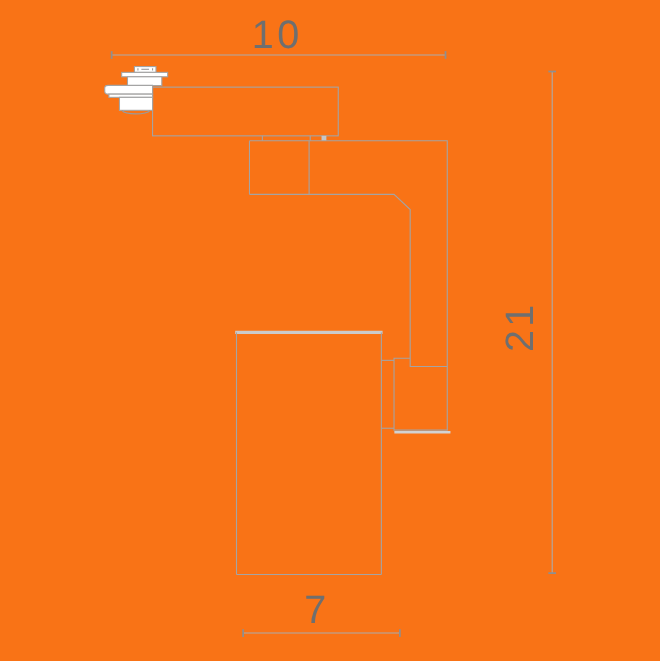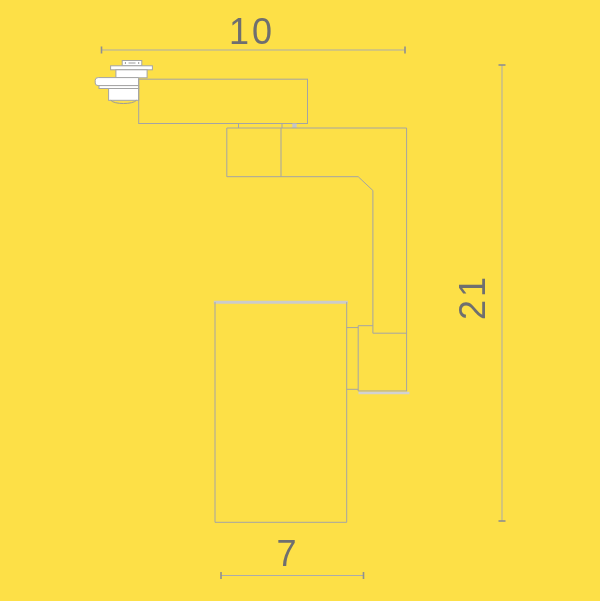--- a/index.html
+++ b/index.html
@@ -4,21 +4,21 @@
 <style>
   html, body {
     margin: 0;
     padding: 0;
     background: #ffffff;
   }
   .canvas {
     position: relative;
     width: 600px;
     height: 601px;
-    background: #fde047;
+    background: #f97316;
     overflow: hidden;
     font-family: "Liberation Sans", sans-serif;
   }
   svg { display: block; }
   .outline {
     fill: none;
     stroke: #a4a4a4;
     stroke-width: 1;
   }
   .outline-fill {

